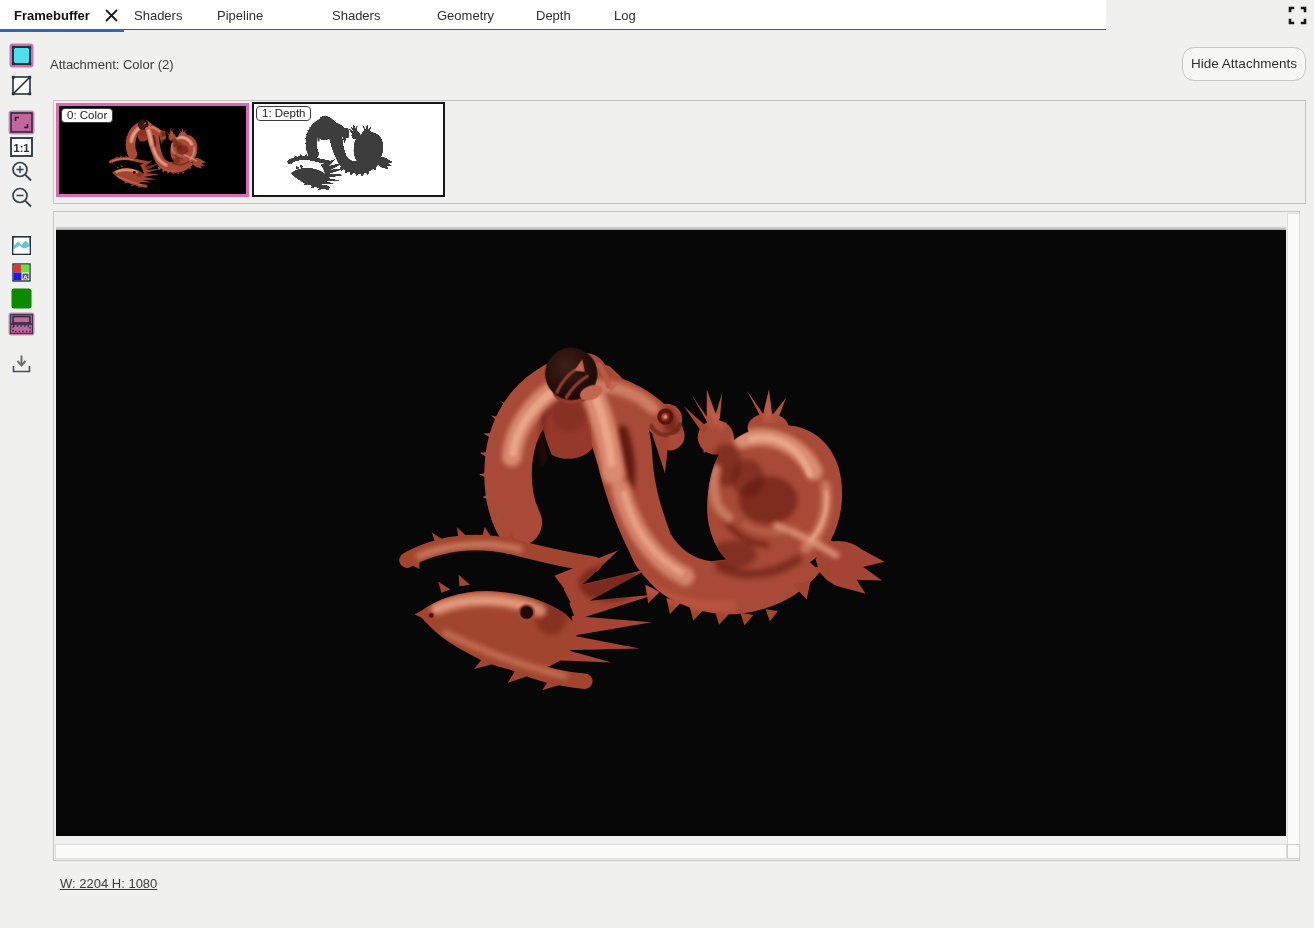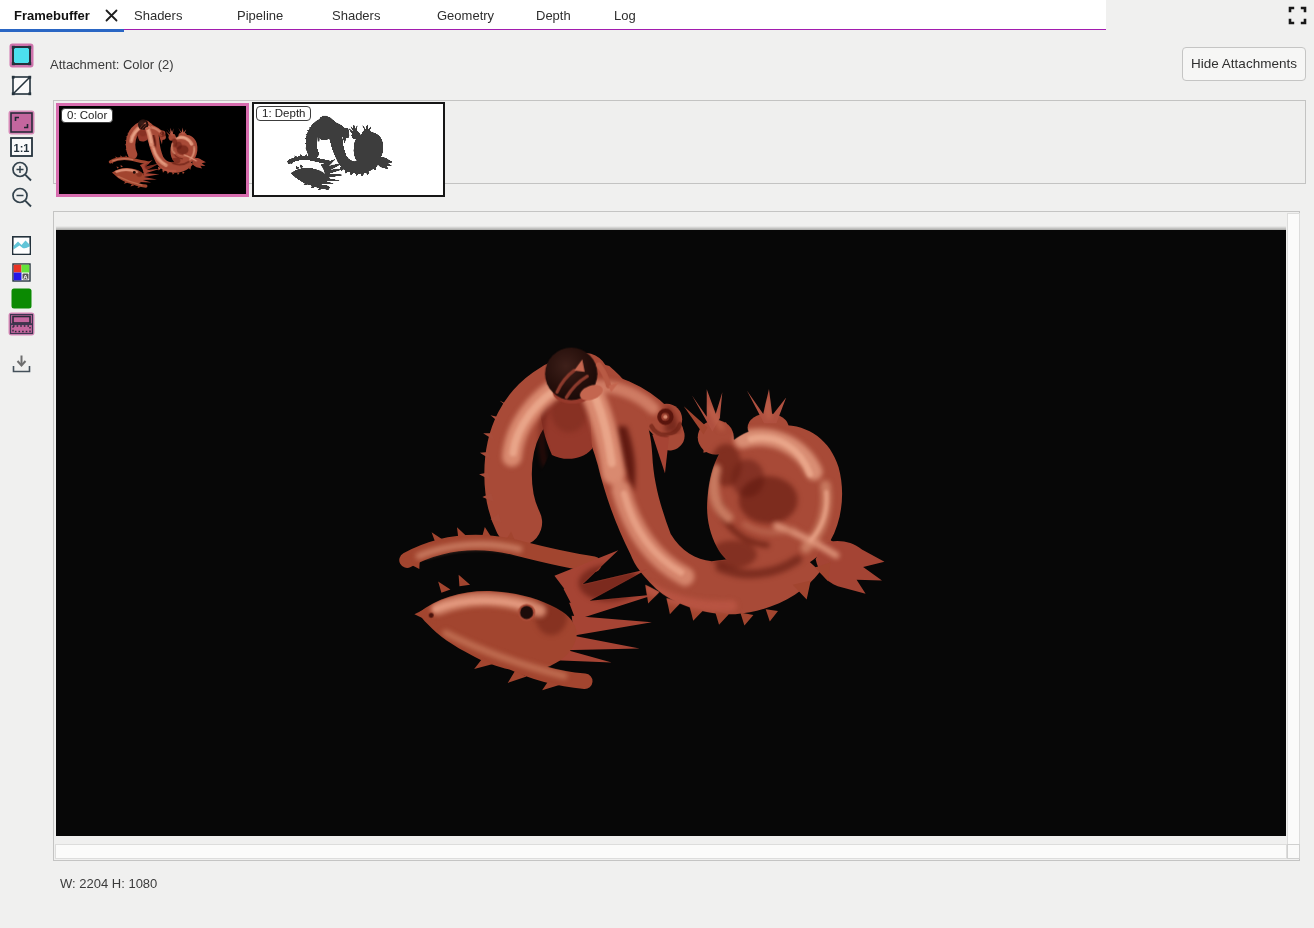--- a/index.html
+++ b/index.html
@@ -7,45 +7,45 @@
 .abs { position:absolute; }
 
 .tabbar { position:absolute; left:0; top:0; width:1106px; height:30px; background:#ffffff; border-bottom:1px solid #a21caf; }
 .tab { position:absolute; top:8px; font-size:13px; color:#2e2e2e; white-space:nowrap; }
 .tab.active { font-weight:bold; color:#111; }
 .underline { position:absolute; left:0; top:29px; width:124px; height:3px; background:#2a66c4; z-index:5; }
 
 .icon { position:absolute; }
 
 .attach-label { position:absolute; left:50px; top:57px; font-size:13px; color:#3a3a3a; }
-.hide-btn { position:absolute; left:1182px; top:47px; width:124px; height:34px; background:#f6f6f5; border:1px solid #c5c5c4; border-radius:4px; font-size:13.5px; color:#2f2f2f; text-align:center; line-height:32px; }
-
-.attachments { position:absolute; left:53px; top:100px; width:1253px; height:84px; border:1px solid #c3c3c2; background:#efefee; }
+.hide-btn { position:absolute; left:1182px; top:47px; width:124px; height:34px; background:#f6f6f5; border:1px solid #c5c5c4; border-radius:12px; font-size:13.5px; color:#2f2f2f; text-align:center; line-height:32px; }
+
+.attachments { position:absolute; left:53px; top:100px; width:1253px; height:104px; border:1px solid #c3c3c2; background:#efefee; }
 .thumb1 { position:absolute; left:2px; top:2px; width:193px; height:94px; border:3px solid #d76cae; background:#000; }
 .thumb2 { position:absolute; left:198px; top:1px; width:193px; height:95px; border:2px solid #161616; background:#fff;text-align:right; }
 .tag { position:absolute; left:2px; top:2px; background:#fff; border:1px solid #3c3c3c; border-radius:4px; padding:0px 5px 1px 5px; font-size:11.5px; color:#1c1c1c; z-index:3; }
 
 .viewport { position:absolute; left:53px; top:211px; width:1247px; height:650px; border:1px solid #c4c4c3; background:#f0f0ef; }
 .canvas { position:absolute; left:2px; top:18px; width:1230px; height:606px; background:#070707; }
 .canvastopshadow { position:absolute; left:2px; top:14px; width:1230px; height:4px; background:linear-gradient(to bottom, rgba(240,240,239,0), #a8a8a6); }
 .vscroll { position:absolute; left:1233px; top:1px; width:13px; height:645px; background:#fbfbfa; border:1px solid #dddddc; }
 .hscroll { position:absolute; left:1px; top:632px; width:1232px; height:15px; background:#fbfbfa; border:1px solid #dddddc; }
 .corner { position:absolute; left:1233px; top:632px; width:13px; height:15px; background:#fafaf9; border:1px solid #d0d0cf; }
-.wh { position:absolute; left:60px; top:876px; font-size:13px; color:#3b3b3b; }
+.wh { position:absolute; left:60px; top:876px; font-size:13px; color:#3b3b3b;text-decoration:underline; }
 </style>
 </head>
 <body>
 
 <div class="tabbar">
   <span class="tab active" style="left:14px">Framebuffer</span>
   <svg class="abs" style="left:104px;top:8px" width="15" height="15" viewBox="0 0 15 15">
       <path d="M2.5 2.5 L12.5 12.5 M12.5 2.5 L2.5 12.5" stroke="#1e1e1e" stroke-width="1.8" stroke-linecap="round"></path>
     </svg>
   <span class="tab" style="left:134px">Shaders</span>
-  <span class="tab" style="left:237px">Pipeline</span>
+  <span class="tab" style="left:217px">Pipeline</span>
   <span class="tab" style="left:332px">Shaders</span>
   <span class="tab" style="left:437px">Geometry</span>
   <span class="tab" style="left:536px">Depth</span>
   <span class="tab" style="left:614px">Log</span>
   <svg class="abs" style="left:1288px;top:6px" width="19" height="19" viewBox="0 0 19 19">
       <path d="M2 6.2 V2 H6.2 M12.8 2 H17 V6.2 M17 12.8 V17 H12.8 M6.2 17 H2 V12.8" stroke="#181818" stroke-width="2.6" fill="none"></path>
     </svg>
 </div>
 <div class="underline"></div>
 

